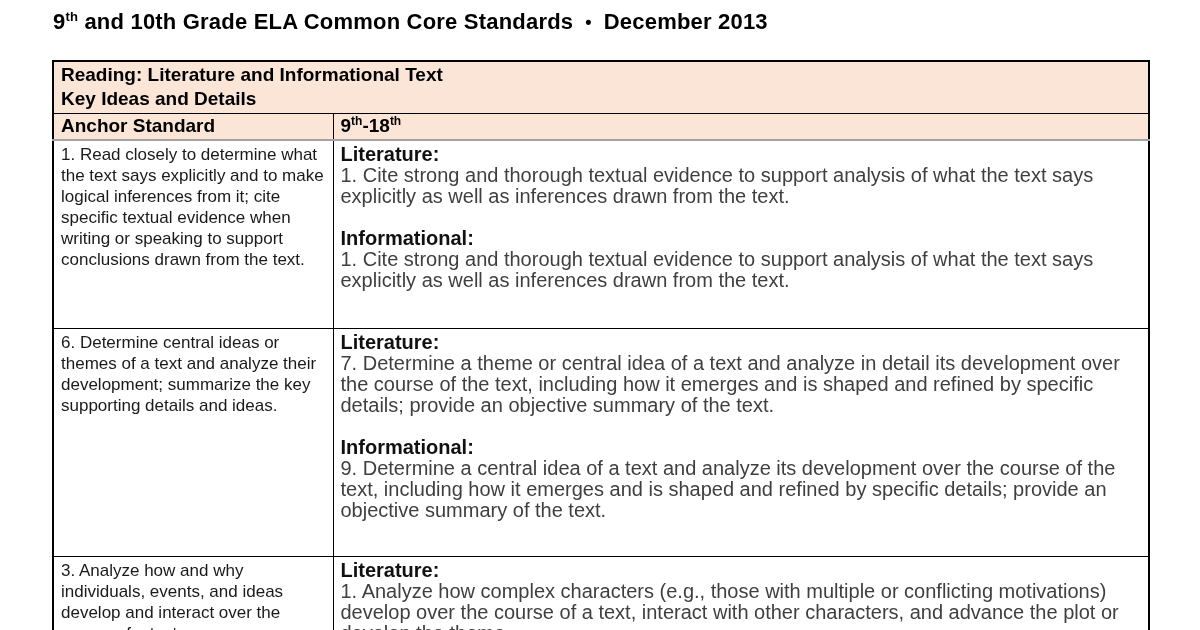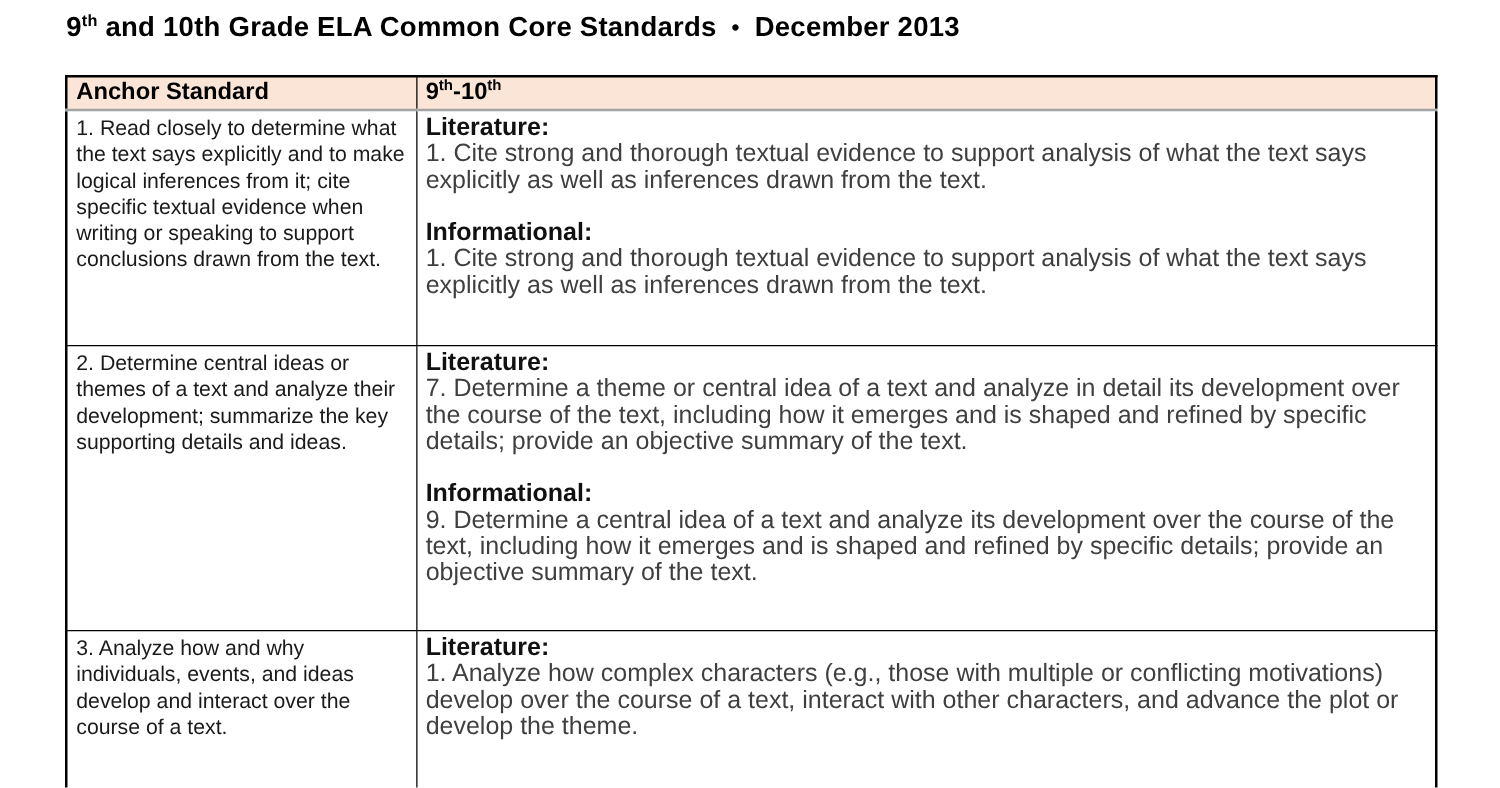--- a/index.html
+++ b/index.html
@@ -101,39 +101,45 @@
 
   <h1 class="doc-title"><span>9</span><sup>th</sup><span> and 10th Grade ELA Common Core Standards</span><span class="title-bullet">•</span><span>December 2013</span></h1>
 
   <table class="standards-table">
     <colgroup>
         <col class="col-anchor">
         <col class="col-grade">
       </colgroup>
 
     <tbody>
+        <tr>
+      <td colspan="2" class="section-header-cell">
+        <div>Reading: Literature and Informational Text</div>
+        <div>Key Ideas and Details</div>
+      </td>
+    </tr>
 
     <tr class="col-header-row">
       <th>Anchor Standard</th>
-      <th><span>9</span><sup>th</sup><span>-10</span><sup>th</sup></th>
+      <th><span>9</span><sup>th</sup><span>-18</span><sup>th</sup></th>
     </tr>
 
     <tr class="row-1">
       <td class="anchor-cell">1. Read closely to determine what the text says explicitly and to make logical inferences from it; cite specific textual evidence when writing or speaking to support conclusions drawn from the text.</td>
       <td class="detail-cell">
         <div class="detail-label">Literature:</div>
         <div>1. Cite strong and thorough textual evidence to support analysis of what the text says explicitly as well as inferences drawn from the text.</div>
         <div class="spacer"></div>
         <div class="detail-label">Informational:</div>
         <div>1. Cite strong and thorough textual evidence to support analysis of what the text says explicitly as well as inferences drawn from the text.</div>
       </td>
     </tr>
 
     <tr class="row-2">
-      <td class="anchor-cell">2. Determine central ideas or themes of a text and analyze their development; summarize the key supporting details and ideas.</td>
+      <td class="anchor-cell">6. Determine central ideas or themes of a text and analyze their development; summarize the key supporting details and ideas.</td>
       <td class="detail-cell">
         <div class="detail-label">Literature:</div>
         <div>7. Determine a theme or central idea of a text and analyze in detail its development over the course of the text, including how it emerges and is shaped and refined by specific details; provide an objective summary of the text.</div>
         <div class="spacer"></div>
         <div class="detail-label">Informational:</div>
         <div>9. Determine a central idea of a text and analyze its development over the course of the text, including how it emerges and is shaped and refined by specific details; provide an objective summary of the text.</div>
       </td>
     </tr>
 
     <tr class="row-3">

